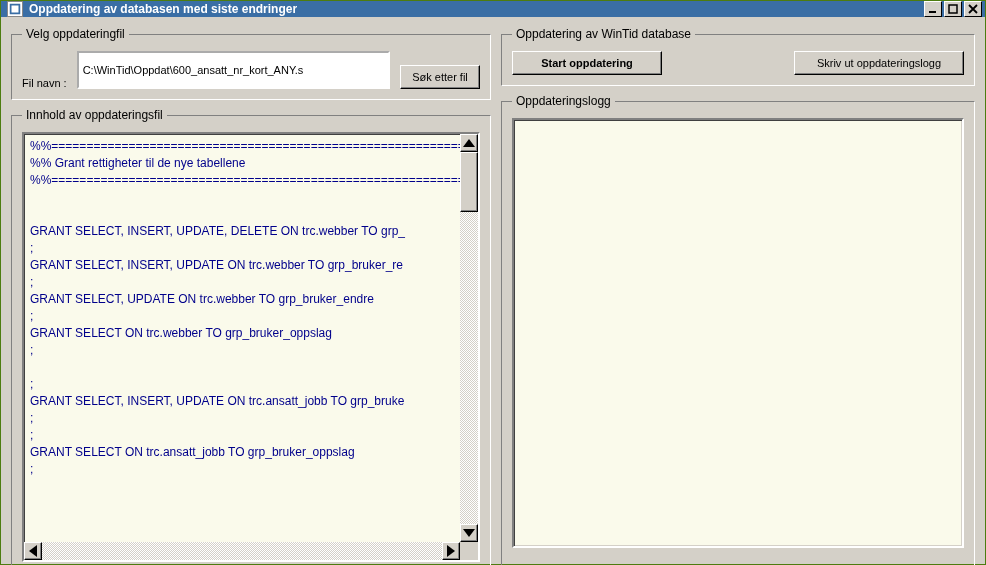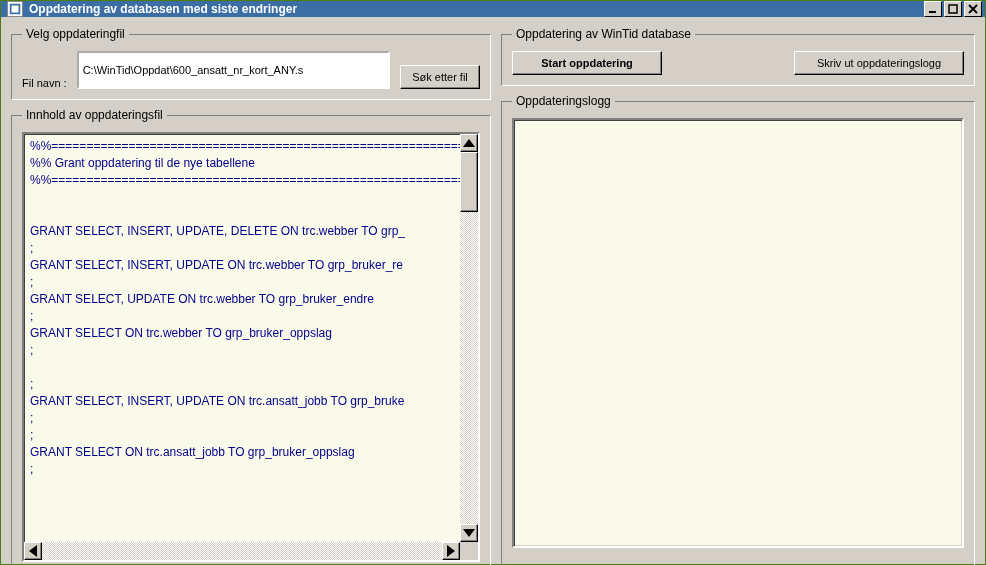--- a/index.html
+++ b/index.html
@@ -193,21 +193,21 @@
           <input class="textfield" type="text" value="C:\WinTid\Oppdat\600_ansatt_nr_kort_ANY.s" style="">
           <button class="btn">Søk etter fil</button>
         </div>
       </fieldset>
 
       <fieldset class="group fill">
         <legend>Innhold av oppdateringsfil</legend>
         <div class="inner double-border listbox" style="height:430px;">
           <div class="content" id="file-content">
               <div>%%==============================================================================</div>
-              <div>%% Grant oppdatering til de nye tabellene</div>
+              <div>%% Grant rettigheter til de nye tabellene</div>
               <div>%%==============================================================================</div>
               <div>&nbsp;</div>
               <div>&nbsp;</div>
               <div>GRANT SELECT, INSERT, UPDATE, DELETE ON trc.webber TO grp_</div>
               <div>;</div>
               <div>GRANT SELECT, INSERT, UPDATE  ON trc.webber TO grp_bruker_re</div>
               <div>;</div>
               <div>GRANT SELECT, UPDATE ON trc.webber TO grp_bruker_endre</div>
               <div>;</div>
               <div>GRANT SELECT ON trc.webber TO grp_bruker_oppslag</div>

